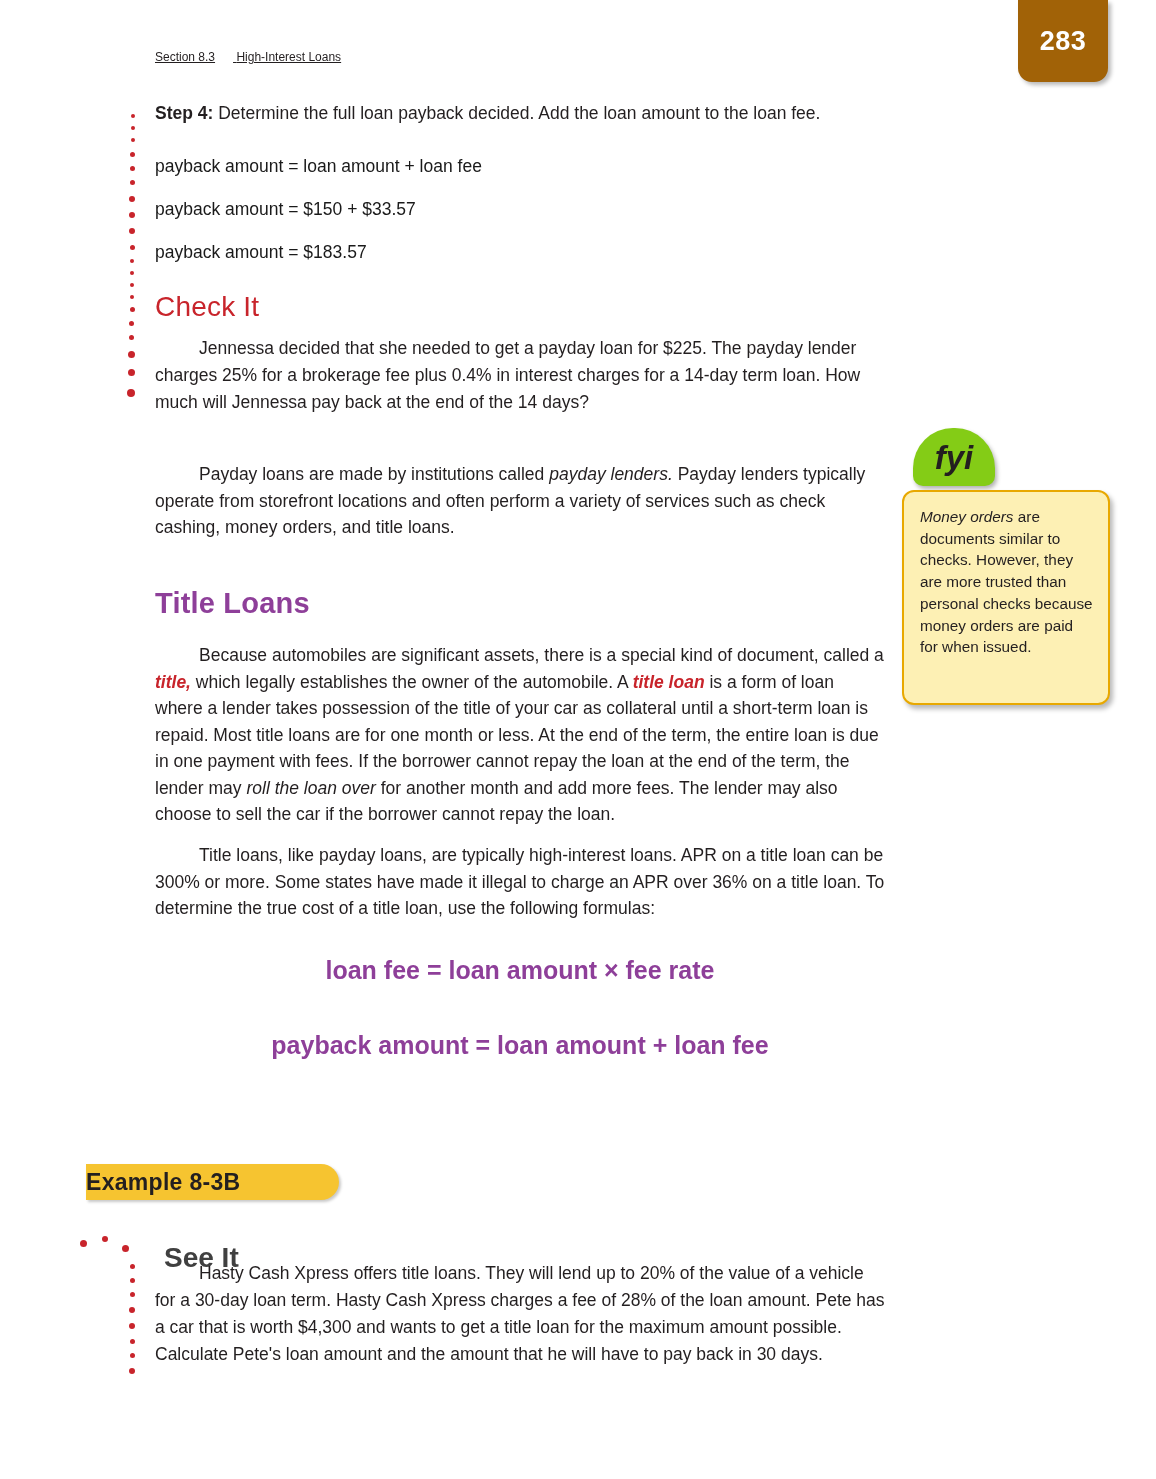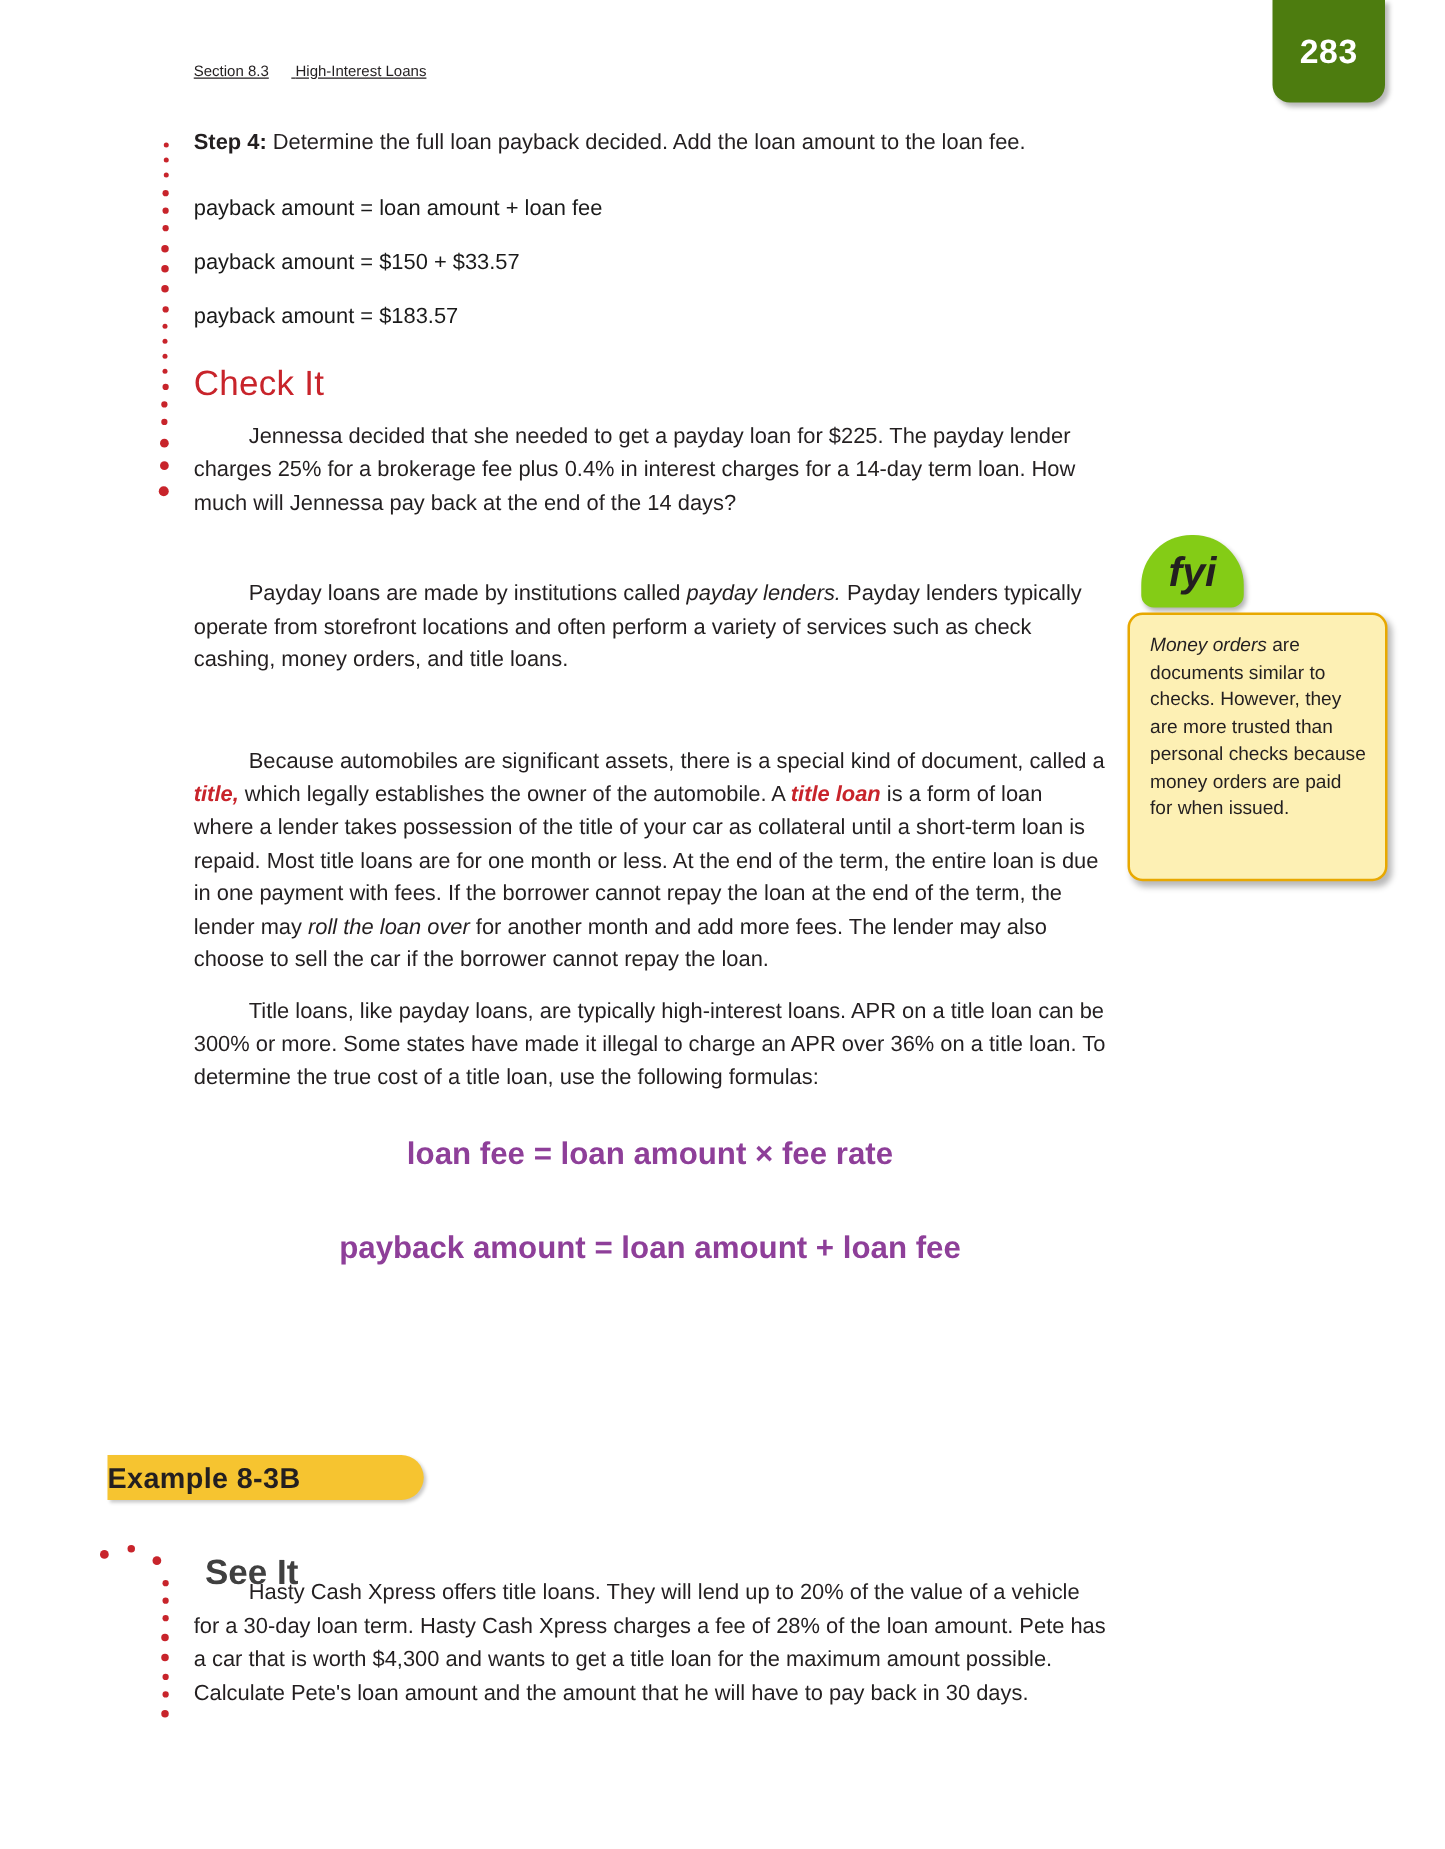--- a/index.html
+++ b/index.html
@@ -14,21 +14,21 @@
     overflow: hidden;
   }
 
   
   .page-tab {
     position: absolute;
     top: 0;
     right: 48px;
     width: 90px;
     height: 82px;
-    background: #4d7c0f;
+    background: #a16207;
     border-radius: 0 0 14px 14px;
     box-shadow: 3px 3px 4px rgba(0,0,0,0.28);
     display: flex;
     align-items: center;
     justify-content: center;
   }
   .page-tab span {
     color: #ffffff;
     font-size: 27px;
     font-weight: bold;
@@ -257,20 +257,21 @@
   <p class="para indent">Jennessa decided that she needed to get a payday loan for $225. The payday lender charges 25% for a brokerage fee plus 0.4% in interest charges for a 14-day term loan. How much will Jennessa pay back at the end of the 14 days?</p>
 
   <div class="block-gap-lg"></div>
 
   <p class="para indent">
     <span>Payday loans are made by institutions called </span><span class="ital">payday lenders.</span><span> Payday lenders typically operate from storefront locations and often perform a variety of services such as check cashing, money orders, and title loans.</span>
   </p>
 
   <div class="block-gap-lg"></div>
 
+  <h2 class="head-purple">Title Loans</h2>
 
   <div style="height:8px"></div>
 
   <p class="para indent">
     <span>Because automobiles are significant assets, there is a special kind of document, called a </span><span class="term">title,</span><span> which legally establishes the owner of the automobile. A </span><span class="term">title loan</span><span> is a form of loan where a lender takes possession of the title of your car as collateral until a short-term loan is repaid. Most title loans are for one month or less. At the end of the term, the entire loan is due in one payment with fees. If the borrower cannot repay the loan at the end of the term, the lender may </span><span class="ital">roll the loan over</span><span> for another month and add more fees. The lender may also choose to sell the car if the borrower cannot repay the loan.</span>
   </p>
 
   <div style="height:14px"></div>
 
   <p class="para indent">Title loans, like payday loans, are typically high-interest loans. APR on a title loan can be 300% or more. Some states have made it illegal to charge an APR over 36% on a title loan. To determine the true cost of a title loan, use the following formulas:</p>

